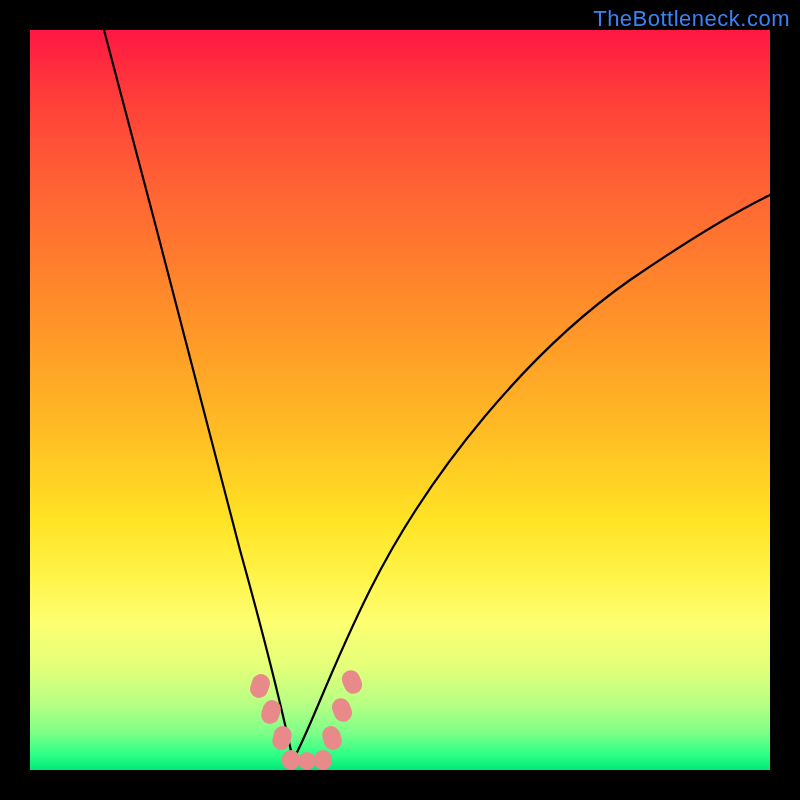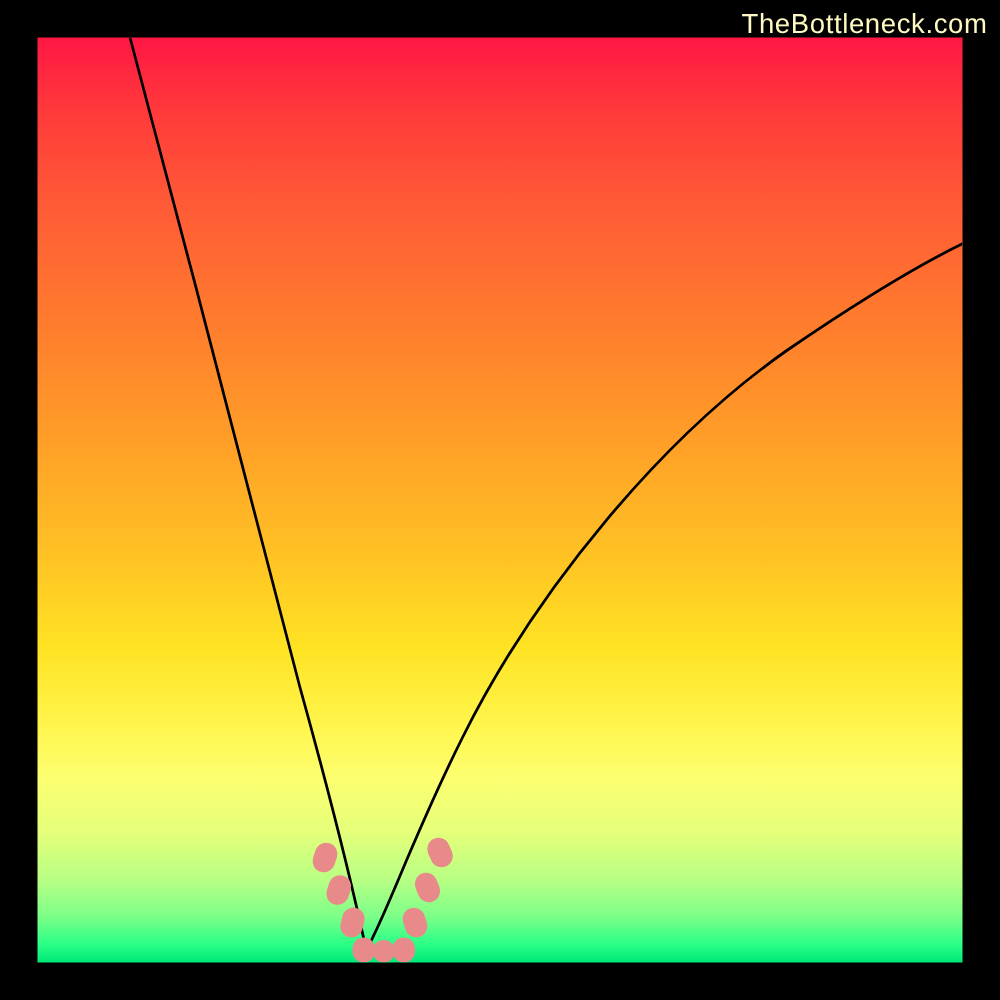--- a/index.html
+++ b/index.html
@@ -28,21 +28,21 @@
       #2bff86 98%,
       #00e878 100%
     );
     overflow: hidden;
   }
 
   .watermark {
     position: absolute;
     top: 6px;
     right: 10px;
-    color: #fef9c3;
+    color: #3b82f6;
     font-size: 22px;
     letter-spacing: 0.5px;
     z-index: 10;
   }
 
   svg.curves {
     position: absolute;
     left: 0; top: 0;
     width: 740px;
     height: 740px;

